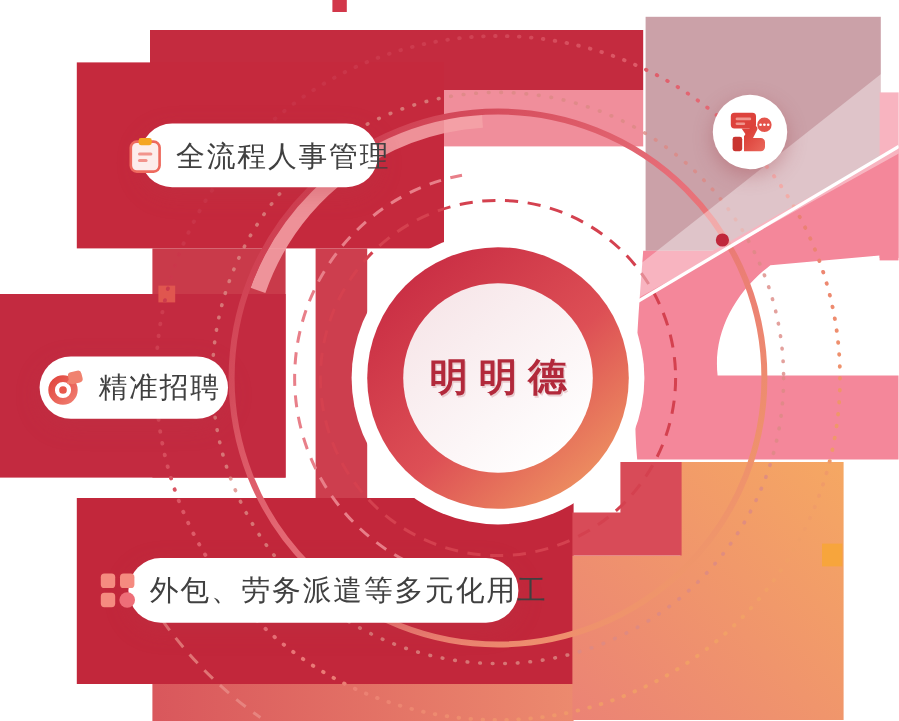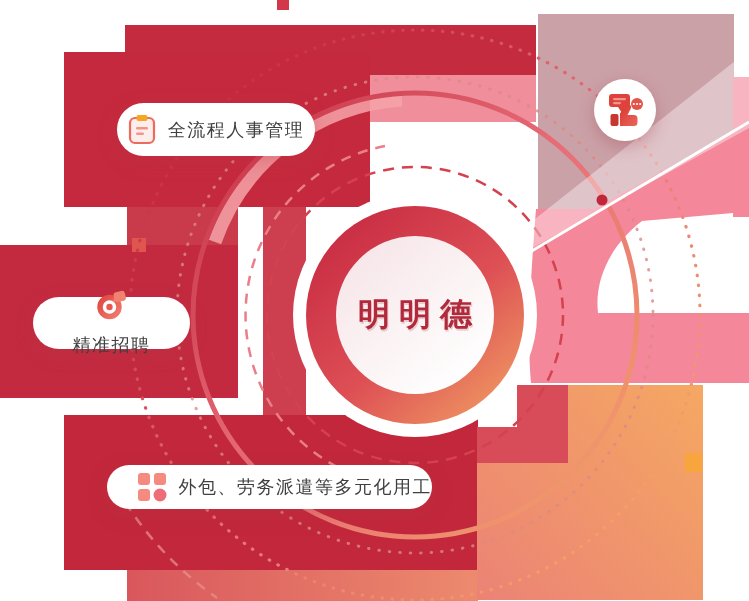--- a/index.html
+++ b/index.html
@@ -8,25 +8,25 @@
     font-family:"Liberation Sans","DejaVu Sans",sans-serif;
     background:#fff;
   }
   .bg{position:absolute;left:0;top:0;}
   .pill{
     position:absolute;display:flex;align-items:center;justify-content:center;gap:12px;
     background:#fff;border-radius:999px;
     box-shadow:0 6px 20px rgba(185,55,70,.30);
   }
   .pill .txt{
-    color:#404040;font-size:18px;letter-spacing:1.5px;font-weight:500;white-space:nowrap;
+    color:#404040;font-size:24px;letter-spacing:1.5px;font-weight:500;white-space:nowrap;
   }
   .pill-1{left:117px;top:103px;width:198px;height:53px;}
-  .pill-2{left:33px;top:297px;width:157px;height:52px;flex-direction:column;}
-  .pill-3{left:107px;top:465px;width:325px;height:44px;justify-content:flex-end;}
+  .pill-2{left:33px;top:297px;width:157px;height:52px;}
+  .pill-3{left:107px;top:465px;width:325px;height:54px;}
   .center-title{
     position:absolute;left:303px;top:286px;width:224px;height:58px;
     display:flex;align-items:center;justify-content:center;
     color:#B2293B;font-size:32px;font-weight:800;letter-spacing:9px;
     padding-left:9px;box-sizing:border-box;
     text-shadow:1px 2px 0 rgba(150,25,40,.18);
   }
   .thumb-badge{
     position:absolute;left:594px;top:79px;width:62px;height:62px;border-radius:50%;
     background:#fff;box-shadow:0 5px 16px rgba(160,60,70,.35);

